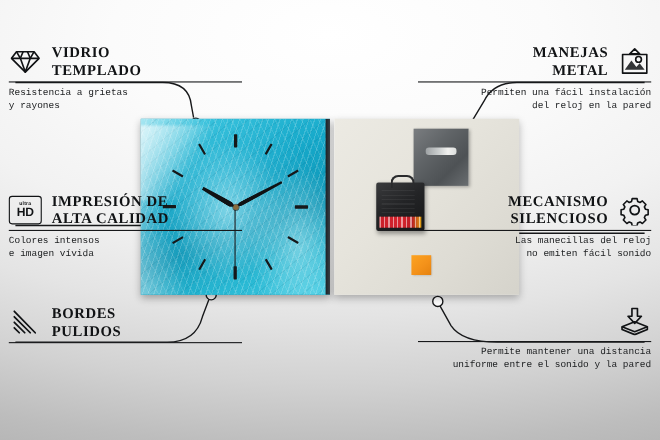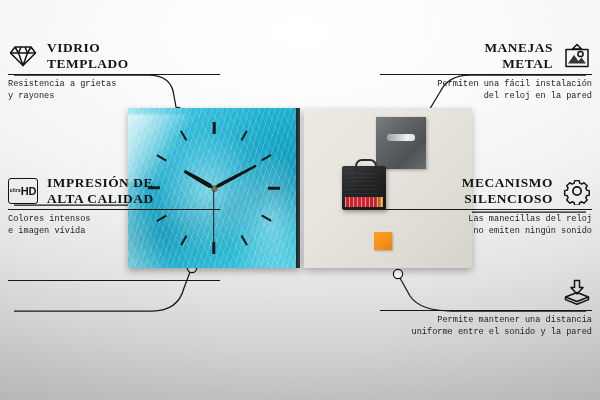--- a/index.html
+++ b/index.html
@@ -277,21 +277,21 @@
     white-space: pre-line;
   }
 
   
   .hd-badge {
     width: 28px;
     height: 24px;
     border: 1.6px solid #111315;
     border-radius: 3px;
     display: flex;
-    flex-direction: row;
+    flex-direction: column;
     align-items: center;
     justify-content: center;
     line-height: 1;
   }
   .hd-ultra {
     font-family: "Liberation Sans", sans-serif;
     font-size: 4.6px;
     font-weight: bold;
     letter-spacing: 0.2px;
   }
@@ -405,20 +405,34 @@
       </div>
       <div class="feat-title">IMPRESIÓN DE
 ALTA CALIDAD</div>
     </div>
     <div class="feat-rule"></div>
     <div class="feat-desc">Colores intensos
 e imagen vívida</div>
   </div>
 
   <div class="feature left" style="top:277px;">
+    <div class="feat-head">
+      <div class="feat-icon">
+        <svg width="26" height="24" viewBox="0 0 26 24">
+          <g fill="none" stroke="currentColor" stroke-width="1.6" stroke-linecap="round">
+            <path d="M3 2 L22 21.5"></path>
+            <path d="M3 7 L17.5 21.5"></path>
+            <path d="M3 12 L12.5 21.5"></path>
+            <path d="M3 17 L7.5 21.5"></path>
+          </g>
+        </svg>
+      </div>
+      <div class="feat-title">BORDES
+PULIDOS</div>
+    </div>
     <div class="feat-rule"></div>
   </div>
 
   <div class="feature right" style="top:40px;">
     <div class="feat-head">
       <div class="feat-icon">
         <svg width="28" height="26" viewBox="0 0 28 26">
           <g fill="none" stroke="currentColor" stroke-width="1.5" stroke-linejoin="round">
             <path d="M14 1.5 L9.5 6 L18.5 6 Z"></path>
             <rect x="3" y="6.5" width="22" height="17"></rect>
@@ -443,21 +457,21 @@
             <path d="M11.4 2.2 h5.2 l0.6 2.9 2.5 1.1 2.5-1.6 3.7 3.7 -1.6 2.5 1.1 2.5 2.9 0.6 v5.2 l-2.9 0.6 -1.1 2.5 1.6 2.5 -3.7 3.7 -2.5-1.6 -2.5 1.1 -0.6 2.9 h-5.2 l-0.6-2.9 -2.5-1.1 -2.5 1.6 -3.7-3.7 1.6-2.5 -1.1-2.5 -2.9-0.6 v-5.2 l2.9-0.6 1.1-2.5 -1.6-2.5 3.7-3.7 2.5 1.6 2.5-1.1 Z" transform="scale(0.86) translate(2.2 2.0)"></path>
             <circle cx="14" cy="14" r="4.1"></circle>
           </g>
         </svg>
       </div>
       <div class="feat-title">MECANISMO
 SILENCIOSO</div>
     </div>
     <div class="feat-rule"></div>
     <div class="feat-desc">Las manecillas del reloj
-no emiten ningún sonido</div>
+no emiten fácil sonido</div>
   </div>
 
   <div class="feature right" style="top:277px;">
     <div class="feat-head">
       <div class="feat-icon">
         <svg width="28" height="26" viewBox="0 0 28 26">
           <g fill="none" stroke="currentColor" stroke-width="1.5" stroke-linejoin="round">
             <path d="M11.5 1.5 h5 v7 h3.6 L14 15 L7.9 8.5 h3.6 Z"></path>
             <path d="M14 13.5 L25.5 18 L14 22.5 L2.5 18 Z"></path>
             <path d="M2.5 18 v2.6 L14 25.2 L25.5 20.6 V18"></path>

